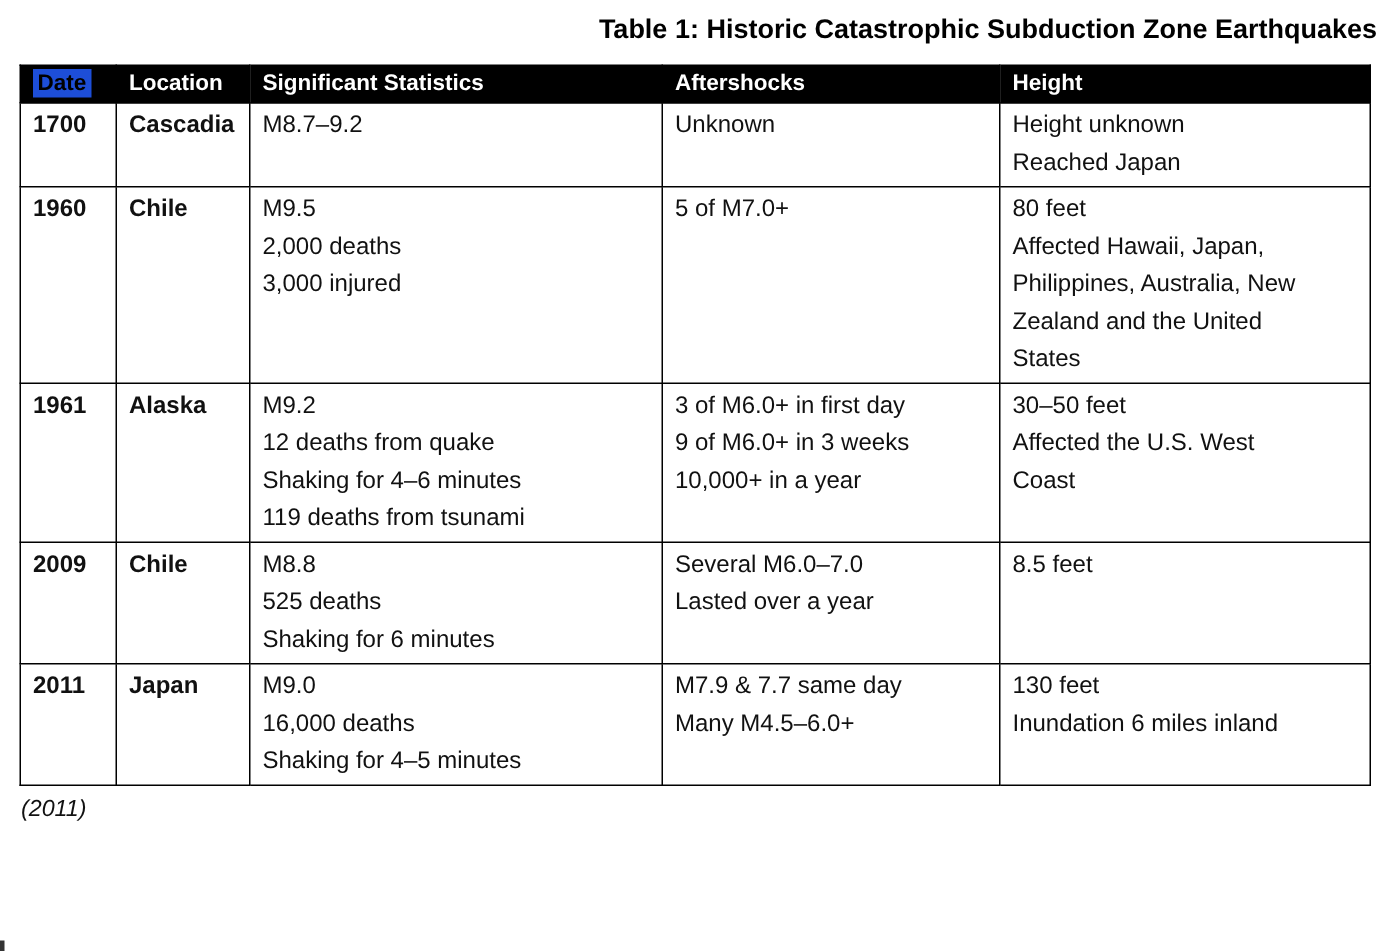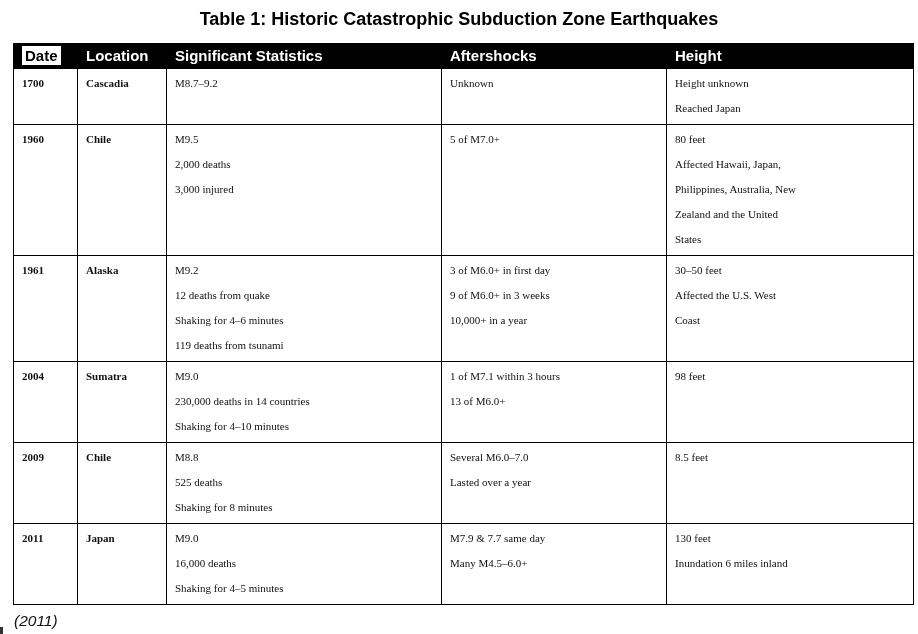--- a/index.html
+++ b/index.html
@@ -2,39 +2,39 @@
 <html><head>
 <meta charset="utf-8">
 <style>
   html,body{margin:0;padding:0;}
   body{
     width:918px;height:634px;background:#ffffff;
     font-family:"Liberation Sans","DejaVu Sans",sans-serif;
     color:#111;position:relative;overflow:hidden;
   }
   .title{
-    text-align:center;font-weight:bold;font-size:18px;color:#000;
+    text-align:right;font-weight:bold;font-size:18px;color:#000;
     padding-top:9px;letter-spacing:0;
   }
   table.eq{
     border-collapse:collapse;table-layout:fixed;
     margin:13px 0 0 13px;width:900px;
   }
   table.eq th, table.eq td{
     border:1px solid #000;vertical-align:top;
     padding:2px 8px 3px 8px;text-align:left;
   }
   thead th{
     background:#000;color:#fff;font-weight:bold;font-size:15px;
     padding-top:4px;padding-bottom:4px;line-height:19px;
   }
   .date-patch{
-    background:#ffffff;color:#000;padding:0 3px;display:inline-block;
+    background:#1d4ed8;color:#000;padding:0 3px;display:inline-block;
   }
-  tbody td{font-size:11px;line-height:25px;font-family:Liberation Serif, serif;}
+  tbody td{font-size:16px;line-height:25px;}
   td.c-date,td.c-loc{font-weight:bold;}
   .col-date{width:64px;}
   .col-loc{width:89px;}
   .col-stats{width:275px;}
   .col-after{width:225px;}
   .col-tsu{width:247px;}
   .cell-line{white-space:nowrap;}
   .sources{
     margin:4px 0 0 14px;width:880px;
     font-style:italic;font-size:15.5px;line-height:24px;color:#111;
@@ -113,42 +113,26 @@
           <div class="cell-line">9 of M6.0+ in 3 weeks</div>
           <div class="cell-line">10,000+ in a year</div>
         </td>
         <td class="c-tsu">
           <div class="cell-line">30–50 feet</div>
           <div class="cell-line">Affected the U.S. West</div>
           <div class="cell-line">Coast</div>
         </td>
       </tr>
       <tr>
-        <td class="c-date">2004</td>
-        <td class="c-loc">Sumatra</td>
-        <td class="c-stats">
-          <div class="cell-line">M9.0</div>
-          <div class="cell-line">230,000 deaths in 14 countries</div>
-          <div class="cell-line">Shaking for 4–10 minutes</div>
-        </td>
-        <td class="c-after">
-          <div class="cell-line">1 of M7.1 within 3 hours</div>
-          <div class="cell-line">13 of M6.0+</div>
-        </td>
-        <td class="c-tsu">
-          <div class="cell-line">98 feet</div>
-        </td>
-      </tr>
-      <tr>
         <td class="c-date">2009</td>
         <td class="c-loc">Chile</td>
         <td class="c-stats">
           <div class="cell-line">M8.8</div>
           <div class="cell-line">525 deaths</div>
-          <div class="cell-line">Shaking for 8 minutes</div>
+          <div class="cell-line">Shaking for 6 minutes</div>
         </td>
         <td class="c-after">
           <div class="cell-line">Several M6.0–7.0</div>
           <div class="cell-line">Lasted over a year</div>
         </td>
         <td class="c-tsu">
           <div class="cell-line">8.5 feet</div>
         </td>
       </tr>
       <tr>

